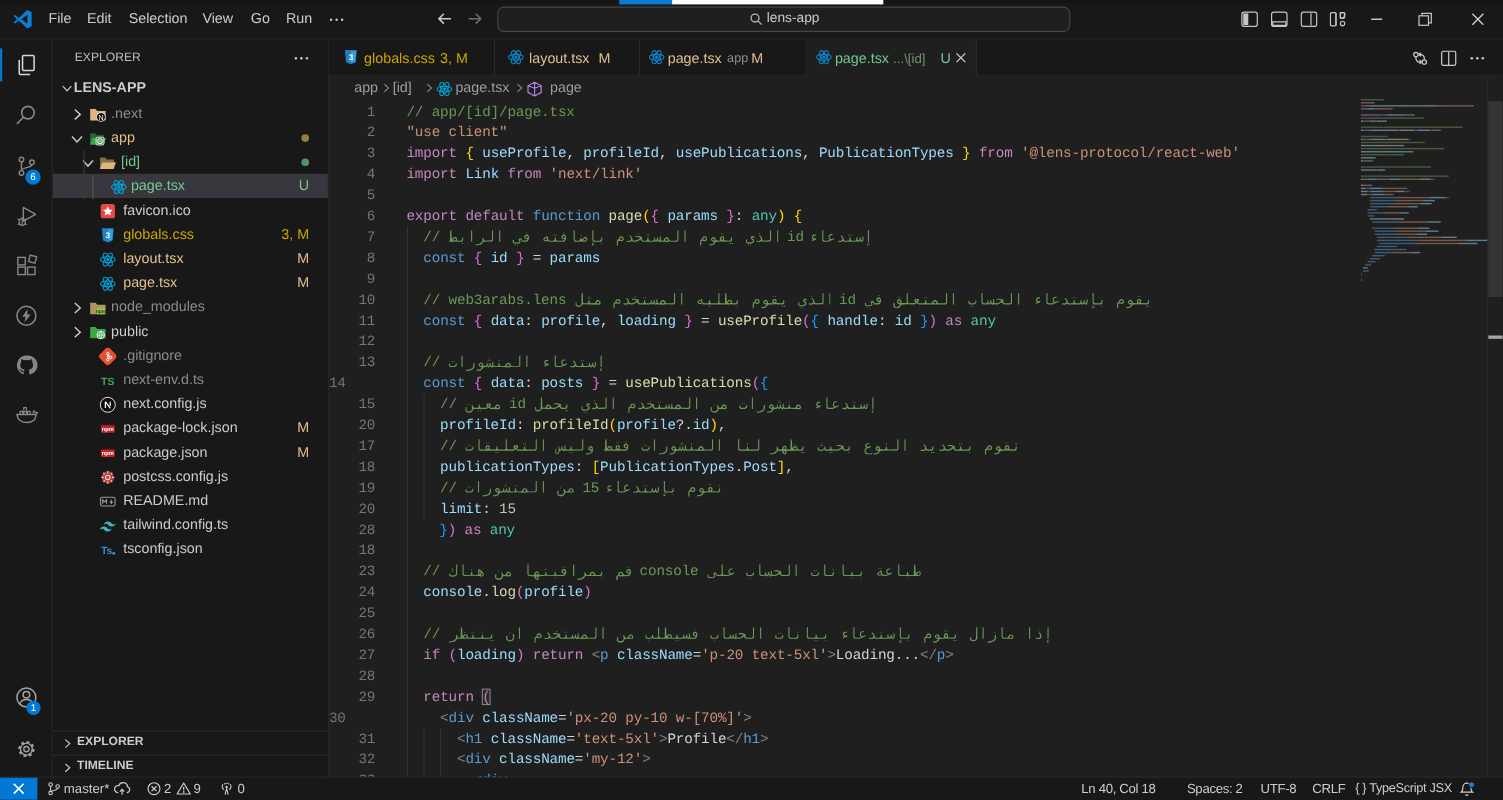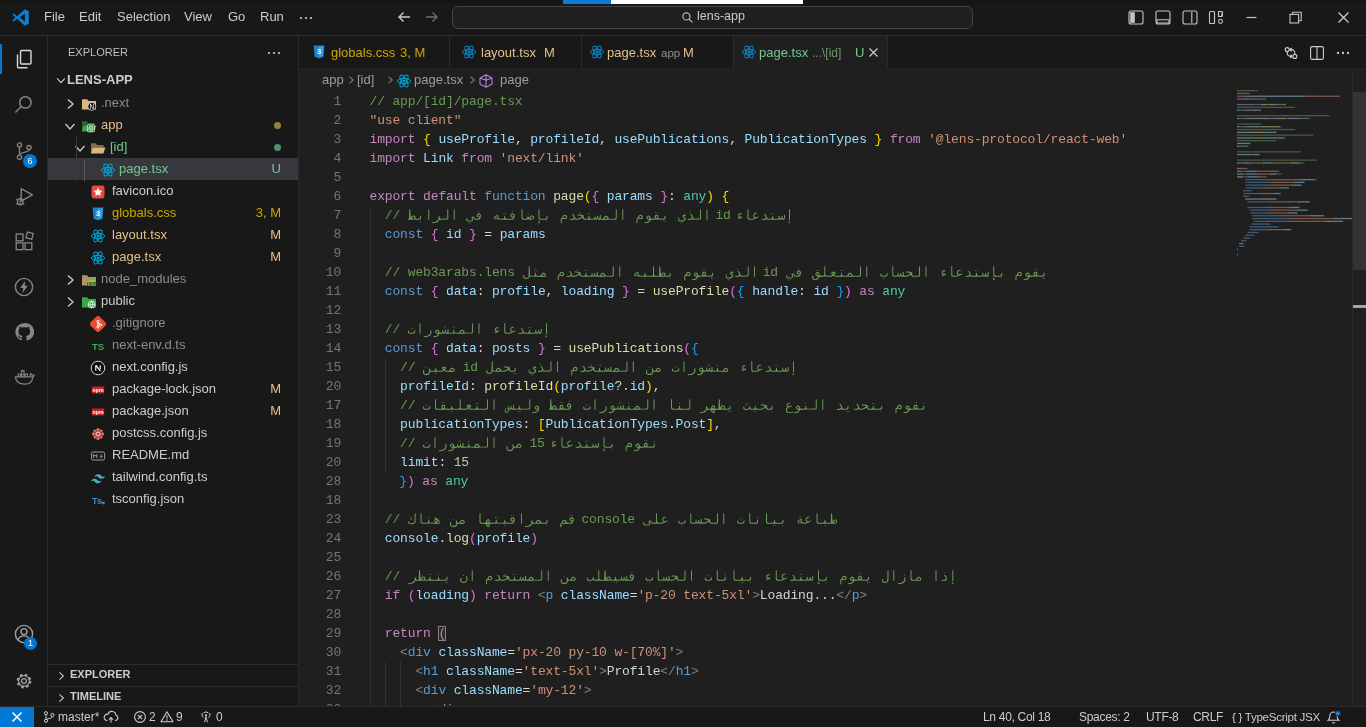--- a/index.html
+++ b/index.html
@@ -562,21 +562,21 @@
       <span class="abs" style="left:0;width:42px;text-align:right;color:#6e7681;letter-spacing:-0.2px">12</span>
       <span class="abs" style="left:70.5px;white-space:pre;letter-spacing:-0.15px"></span>
     </div>
     <div class="abs mono" style="left:0;top:228px;height:19px;line-height:19px;font-size:13px">
       <span class="abs" style="left:0;width:42px;text-align:right;color:#6e7681;letter-spacing:-0.2px">13</span>
       <span class="abs" style="left:70.5px;white-space:pre;letter-spacing:-0.15px"><span style="color:#6a9955">  // </span><svg width="140.00" height="19" viewBox="0 0 560 76" preserveAspectRatio="none" style="display:inline-block;vertical-align:top">
           <path fill="#6a9955" fill-rule="evenodd" d="M558 58L551 59L550 69L555 68L559 65L554 65L552 63L553 60L558 60ZM93 41L89 41L89 54L82 61L74 64L63 65L64 69L76 68L86 64L91 59L94 52ZM29 41L25 41L26 45L20 51L7 51L4 48L5 42L0 43L0 50L5 55L21 55L29 50ZM17 34L17 37L20 37L20 34ZM10 34L10 37L13 37L13 34ZM442 55L454 56L461 52L465 55L508 55L512 52L513 54L518 56L523 51L525 55L531 56L535 49L535 36L531 36L531 49L528 51L525 46L525 40L521 40L521 46L516 51L513 46L513 39L509 40L509 48L506 51L492 51L488 47L488 39L484 40L484 47L480 51L467 51L462 45L462 41L457 33L450 32L457 40L458 47L452 52L442 51ZM149 30L149 33L152 33L152 30ZM142 30L142 33L145 33L145 30ZM488 29L488 32L491 32L491 29ZM481 29L481 32L484 32L484 29ZM361 29L353 29L348 33L347 41L350 45L353 46L347 49L347 53L363 47L363 42L355 43L351 39L351 37L355 33L361 34ZM181 29L181 32L185 32L185 29ZM146 23L146 26L149 26L149 23ZM556 13L552 14L552 55L556 55ZM385 13L385 49L387 53L391 55L408 55L429 46L430 41L422 45L417 45L413 42L413 35L418 31L424 30L424 27L418 27L413 29L409 34L409 43L414 48L407 51L393 51L389 47L389 13ZM286 13L282 14L282 55L286 55ZM260 13L256 14L256 48L252 51L229 51L225 47L225 44L219 39L211 40L204 51L189 51L185 47L185 39L181 40L181 47L177 51L165 51L162 47L162 36L158 36L158 49L155 51L152 46L152 40L148 40L147 48L144 51L141 46L141 39L138 39L138 45L134 51L126 50L124 42L121 39L115 38L108 45L108 48L113 54L121 56L114 63L101 65L102 69L116 67L123 61L125 56L136 55L140 52L143 56L145 56L150 51L154 56L158 56L161 53L163 55L185 54L221 56L223 54L257 54L260 50ZM211 48L214 44L220 45L221 47L220 51L213 52ZM115 43L118 43L121 46L120 51L117 51L113 48L113 45ZM50 13L46 14L46 55L50 55Z"></path>
         </svg></span>
     </div>
     <div class="abs mono" style="left:0;top:247px;height:19px;line-height:19px;font-size:13px">
-      <span class="abs" style="left:0;width:42px;text-align:right;color:#6e7681;letter-spacing:-0.2px">14</span>
+      <span class="abs" style="left:0;width:42px;color:#6e7681;letter-spacing:-0.2px">14</span>
       <span class="abs" style="left:70.5px;white-space:pre;letter-spacing:-0.15px"><span style="color:#d4d4d4">  </span><span style="color:#569cd6">const</span><span style="color:#d4d4d4"> </span><span style="color:#da70d6">{</span><span style="color:#d4d4d4"> </span><span style="color:#9cdcfe">data</span><span style="color:#d4d4d4">: </span><span style="color:#9cdcfe">posts</span><span style="color:#d4d4d4"> </span><span style="color:#da70d6">}</span><span style="color:#d4d4d4"> = </span><span style="color:#dcdcaa">usePublications</span><span style="color:#da70d6">(</span><span style="color:#179fff">{</span></span>
     </div>
     <div class="abs mono" style="left:0;top:266px;height:19px;line-height:19px;font-size:13px">
       <span class="abs" style="left:0;width:42px;text-align:right;color:#6e7681;letter-spacing:-0.2px">15</span>
       <span class="abs" style="left:70.5px;white-space:pre;letter-spacing:-0.15px"><span style="color:#6a9955">    // </span><svg width="32.00" height="19" viewBox="0 0 128 76" preserveAspectRatio="none" style="display:inline-block;vertical-align:top">
           <path fill="#6a9955" fill-rule="evenodd" d="M53 60L53 63L56 63L56 60ZM46 60L46 63L49 63L49 60ZM11 37L11 40L14 40L14 37ZM127 46L120 39L115 39L111 41L107 50L93 51L88 47L93 42L93 38L89 35L80 35L75 40L80 48L75 51L57 51L53 47L53 39L49 40L49 47L45 51L32 51L29 48L27 42L23 42L25 55L20 63L7 63L4 59L5 48L1 49L0 51L0 61L5 67L16 69L24 66L30 55L77 55L84 50L92 55L122 56L126 53ZM115 44L120 44L122 46L122 50L120 52L113 51L113 46ZM81 41L82 39L87 40L87 42L84 44Z"></path>
         </svg><span style="color:#6a9955"> </span><span style="color:#6a9955">id</span><span style="color:#6a9955"> </span><svg width="309.00" height="19" viewBox="0 0 1236 76" preserveAspectRatio="none" style="display:inline-block;vertical-align:top">
           <path fill="#6a9955" fill-rule="evenodd" d="M186 66L186 69L189 69L189 66ZM179 66L179 69L182 69L182 66ZM118 60L118 63L122 63L122 60ZM111 60L111 63L115 63L115 60ZM1234 58L1227 59L1226 69L1231 68L1235 65L1230 65L1228 63L1229 60L1234 60ZM837 41L833 41L833 54L826 61L818 64L807 65L808 69L820 68L830 64L835 59L838 52ZM773 41L769 41L770 45L764 51L751 51L748 48L749 42L744 43L744 50L749 55L765 55L773 50ZM699 46L692 39L687 39L683 41L679 50L672 51L669 48L667 42L663 42L665 55L660 63L647 63L644 59L645 48L641 49L640 51L640 61L647 68L660 68L666 64L670 55L694 56L698 53ZM687 44L692 44L694 46L694 50L692 52L685 51L685 46ZM651 37L651 40L654 40L654 37ZM845 65L846 69L857 68L863 65L867 61L869 56L880 55L884 52L887 56L889 56L894 51L898 56L902 56L905 53L907 55L928 54L964 56L968 53L969 46L962 39L957 39L953 41L949 50L947 51L932 51L928 47L928 39L924 40L924 47L920 51L909 51L906 47L906 36L902 36L902 49L899 51L896 46L896 40L892 40L891 48L888 51L885 46L885 39L882 39L882 45L878 51L870 50L868 42L865 39L859 38L852 45L852 48L857 54L865 56L858 63ZM957 44L962 44L964 46L964 50L962 52L955 51L955 46ZM859 43L862 43L865 46L864 51L861 51L857 48L857 45ZM363 37L358 35L353 36L349 40L347 47L345 47L341 51L341 69L345 69L345 54L348 51L360 53L366 49L366 41ZM355 40L359 40L362 43L362 46L359 49L352 47L352 44ZM761 34L761 37L764 37L764 34ZM754 34L754 37L757 37L757 34ZM201 37L197 34L193 34L189 37L188 43L196 50L196 52L191 57L178 58L174 54L175 46L171 46L171 58L177 62L189 62L196 59L200 55L200 47L192 41L193 39L202 41ZM1119 55L1131 56L1138 52L1142 55L1184 55L1188 52L1189 54L1194 56L1199 51L1201 55L1207 56L1211 49L1211 36L1207 36L1207 49L1204 51L1201 46L1201 40L1197 40L1197 46L1192 51L1189 46L1189 39L1185 40L1185 48L1182 51L1168 51L1164 47L1164 39L1160 40L1160 47L1156 51L1144 51L1139 45L1139 41L1134 33L1127 32L1134 40L1135 47L1129 52L1119 51ZM893 30L893 33L896 33L896 30ZM886 30L886 33L889 33L889 30ZM1164 29L1164 32L1167 32L1167 29ZM1157 29L1157 32L1160 32L1160 29ZM1038 29L1030 29L1025 33L1024 41L1027 45L1030 46L1024 49L1024 53L1040 47L1040 42L1032 43L1028 39L1028 37L1032 33L1038 34ZM924 29L924 32L928 32L928 29ZM456 29L456 32L459 32L459 29ZM449 29L449 32L452 32L452 29ZM419 26L419 29L423 29L423 26ZM890 23L890 26L893 26L893 23ZM216 23L216 26L220 26L220 23ZM1232 13L1228 14L1228 55L1232 55ZM1061 13L1061 49L1063 53L1067 55L1084 55L1105 46L1106 41L1098 45L1093 45L1089 42L1089 35L1094 31L1100 30L1100 27L1094 27L1089 29L1085 34L1085 43L1090 48L1083 51L1069 51L1065 47L1065 13ZM794 13L790 14L790 55L794 55ZM591 13L587 14L587 55L591 55ZM566 13L562 14L562 48L558 51L535 51L531 47L531 44L525 39L517 40L510 51L504 51L501 47L501 36L497 36L497 49L494 51L491 46L491 40L487 40L486 48L483 51L480 46L480 39L477 39L477 45L473 51L460 51L456 47L456 39L452 40L452 47L448 51L437 51L432 43L435 42L434 38L421 34L409 34L409 38L419 38L427 41L415 50L402 51L397 45L397 41L392 33L385 32L392 40L393 47L387 52L377 51L377 55L389 56L396 52L400 55L412 55L420 52L427 47L435 55L475 55L479 52L482 56L484 56L489 51L493 56L497 56L500 53L502 55L527 56L529 54L560 55L563 54L566 50ZM517 48L520 44L526 45L527 47L526 51L519 52ZM288 13L284 14L284 55L288 55ZM262 13L258 14L258 48L256 50L233 51L228 45L228 41L223 33L216 32L223 40L224 47L218 52L208 51L208 55L220 56L227 52L231 55L259 54L262 50ZM0 56L7 63L14 64L22 61L27 54L55 56L57 54L74 55L82 52L89 47L97 55L113 55L117 53L119 49L119 39L115 40L114 49L110 51L99 51L94 43L97 42L96 38L83 34L71 34L71 38L81 38L89 41L77 50L63 51L55 40L47 39L42 43L41 48L38 51L31 51L28 48L27 13L23 14L22 55L19 58L12 60L5 56L4 52L6 48L1 48ZM45 48L48 44L54 45L55 47L54 51L47 52Z"></path>
         </svg></span>
     </div>
@@ -642,21 +642,21 @@
     </div>
     <div class="abs mono" style="left:0;top:513px;height:19px;line-height:19px;font-size:13px">
       <span class="abs" style="left:0;width:42px;text-align:right;color:#6e7681;letter-spacing:-0.2px">28</span>
       <span class="abs" style="left:70.5px;white-space:pre;letter-spacing:-0.15px"></span>
     </div>
     <div class="abs mono" style="left:0;top:532px;height:19px;line-height:19px;font-size:13px">
       <span class="abs" style="left:0;width:42px;text-align:right;color:#6e7681;letter-spacing:-0.2px">29</span>
       <span class="abs" style="left:70.5px;white-space:pre;letter-spacing:-0.15px"><span style="color:#d4d4d4">  </span><span style="color:#c586c0">return</span><span style="color:#d4d4d4"> </span><span style="color:#da70d6;outline:1px solid #818181;outline-offset:-1px;background:rgba(60,90,60,.25)">(</span></span>
     </div>
     <div class="abs mono" style="left:0;top:551px;height:19px;line-height:19px;font-size:13px">
-      <span class="abs" style="left:0;width:42px;text-align:right;color:#6e7681;letter-spacing:-0.2px">30</span>
+      <span class="abs" style="left:0;width:42px;text-align:left;color:#6e7681;letter-spacing:-0.2px">30</span>
       <span class="abs" style="left:70.5px;white-space:pre;letter-spacing:-0.15px"><span style="color:#d4d4d4">    </span><span style="color:#808080">&lt;</span><span style="color:#569cd6">div</span><span style="color:#d4d4d4"> </span><span style="color:#9cdcfe">className</span><span style="color:#d4d4d4">=</span><span style="color:#ce9178">'px-20 py-10 w-[70%]'</span><span style="color:#808080">&gt;</span></span>
     </div>
     <div class="abs mono" style="left:0;top:570px;height:19px;line-height:19px;font-size:13px">
       <span class="abs" style="left:0;width:42px;text-align:right;color:#6e7681;letter-spacing:-0.2px">31</span>
       <span class="abs" style="left:70.5px;white-space:pre;letter-spacing:-0.15px"><span style="color:#d4d4d4">      </span><span style="color:#808080">&lt;</span><span style="color:#569cd6">h1</span><span style="color:#d4d4d4"> </span><span style="color:#9cdcfe">className</span><span style="color:#d4d4d4">=</span><span style="color:#ce9178">'text-5xl'</span><span style="color:#808080">&gt;</span><span style="color:#d4d4d4">Profile</span><span style="color:#808080">&lt;/</span><span style="color:#569cd6">h1</span><span style="color:#808080">&gt;</span></span>
     </div>
     <div class="abs mono" style="left:0;top:589px;height:19px;line-height:19px;font-size:13px">
       <span class="abs" style="left:0;width:42px;text-align:right;color:#6e7681;letter-spacing:-0.2px">32</span>
       <span class="abs" style="left:70.5px;white-space:pre;letter-spacing:-0.15px"><span style="color:#d4d4d4">      </span><span style="color:#808080">&lt;</span><span style="color:#569cd6">div</span><span style="color:#d4d4d4"> </span><span style="color:#9cdcfe">className</span><span style="color:#d4d4d4">=</span><span style="color:#ce9178">'my-12'</span><span style="color:#808080">&gt;</span></span>
     </div>

